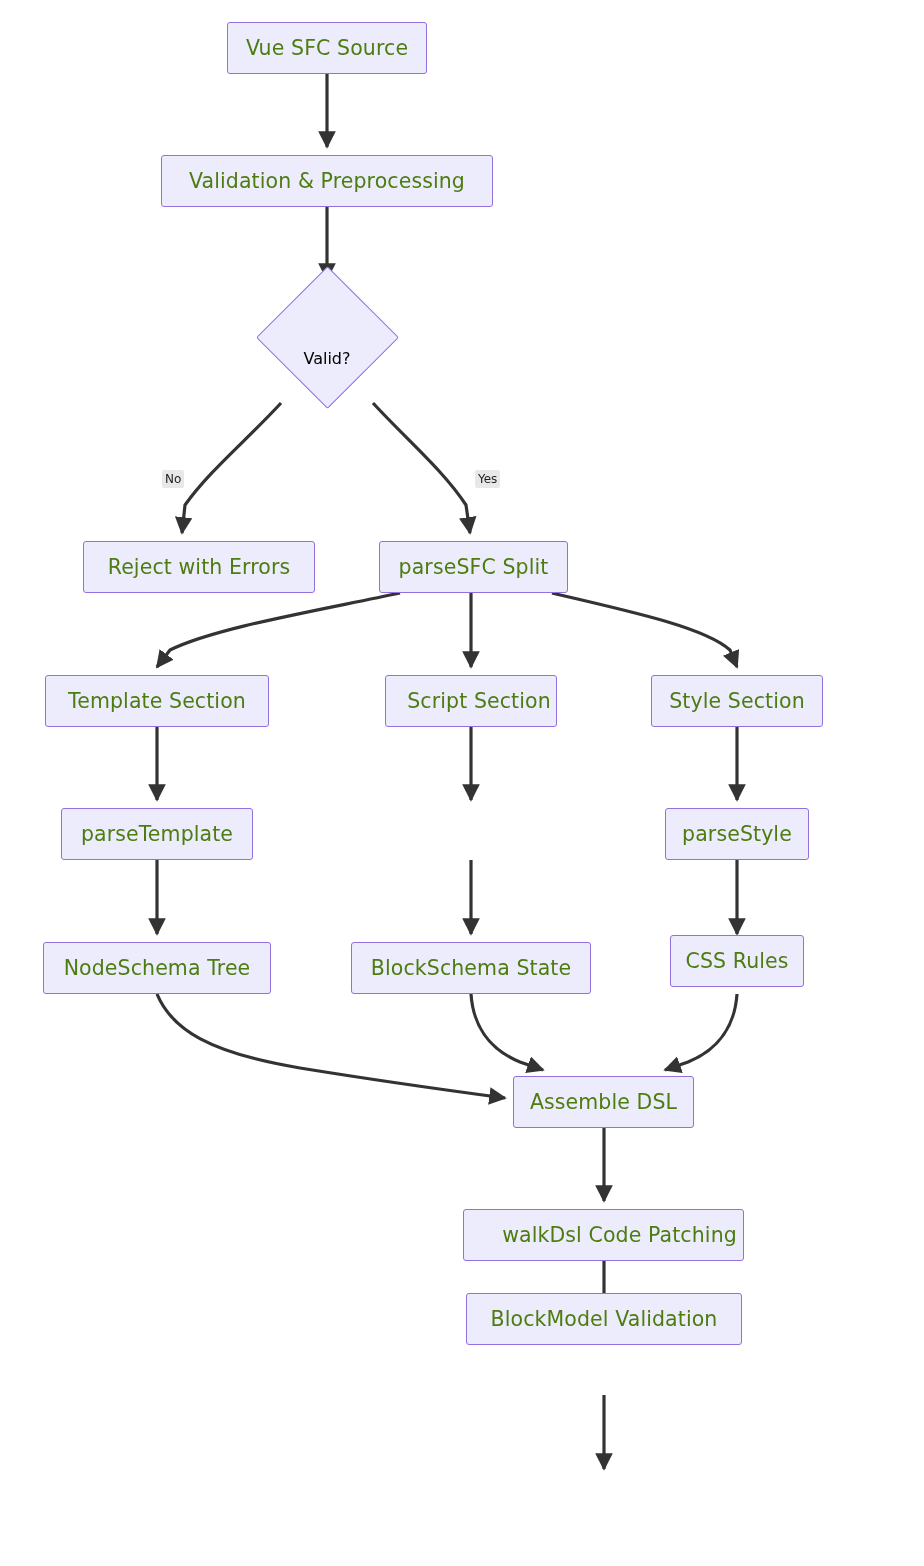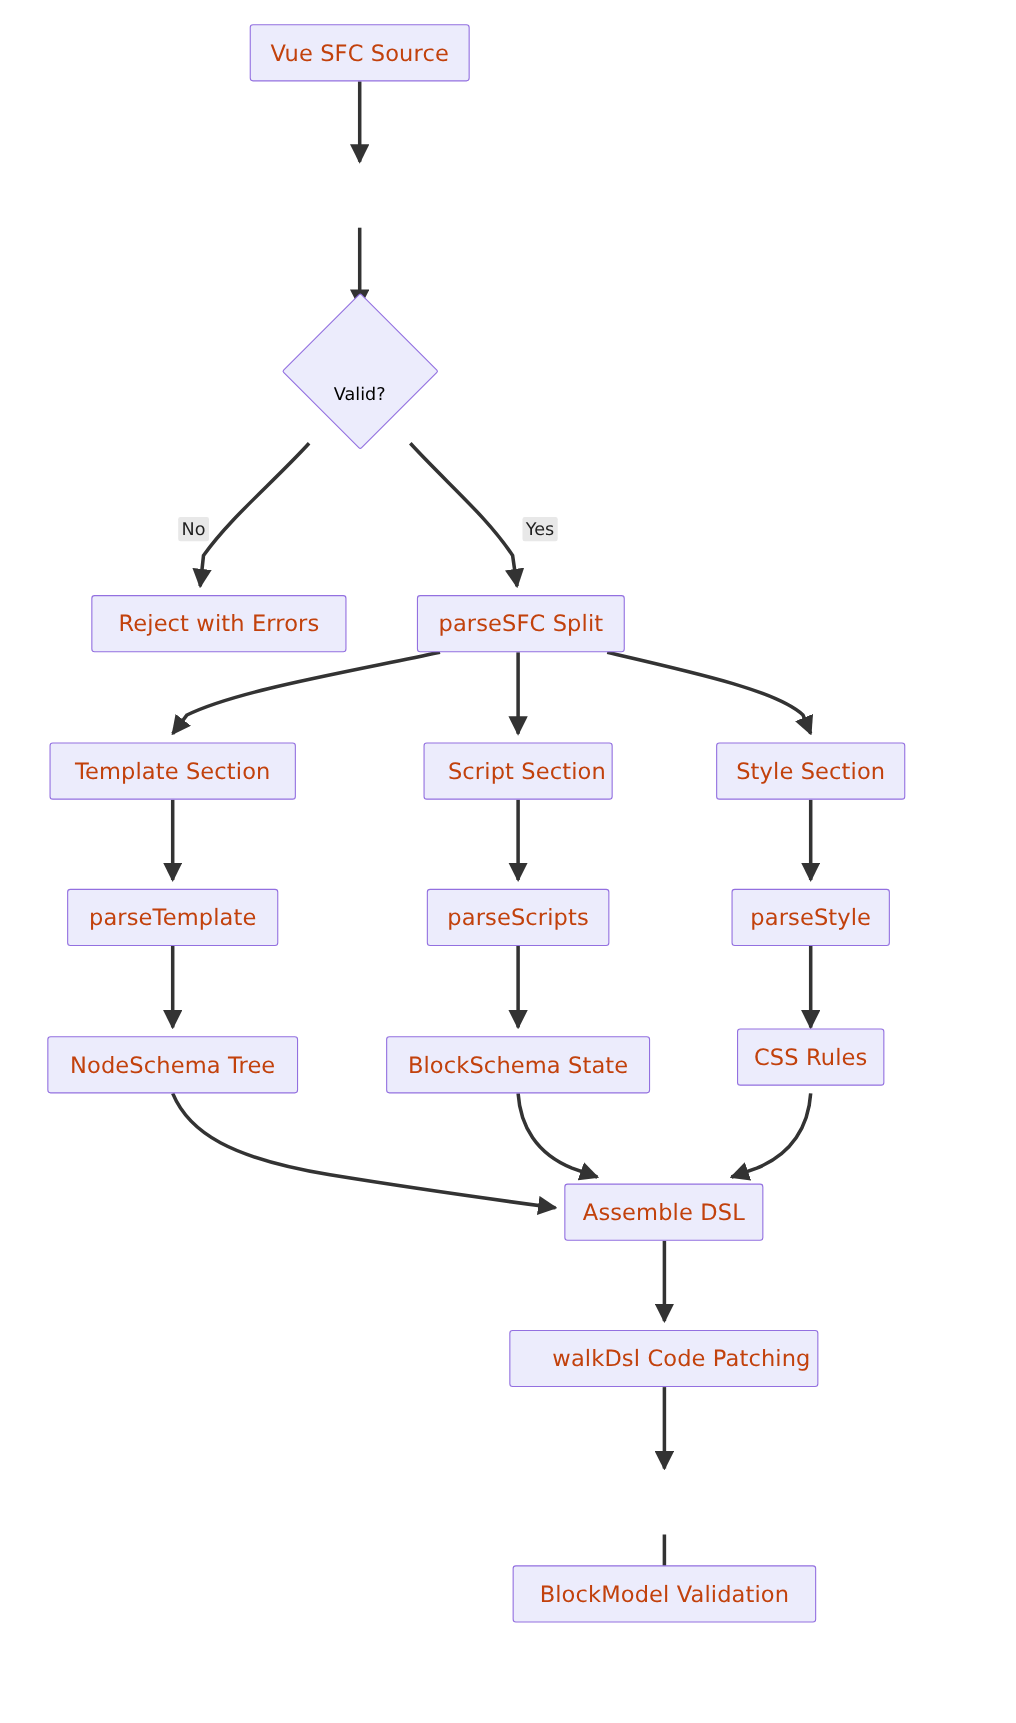--- a/index.html
+++ b/index.html
@@ -8,35 +8,35 @@
     font-family:"DejaVu Sans","Liberation Sans",sans-serif;
     width:924px;height:1566px;overflow:hidden;position:relative;
   }
   #canvas{position:relative;width:924px;height:1566px;}
   svg#edges{position:absolute;left:0;top:0;width:924px;height:1566px;}
 
   .node{
     position:absolute;box-sizing:border-box;
     background:#ececfc;border:1.6px solid #9370e0;border-radius:3px;
     display:flex;align-items:center;justify-content:center;
-    color:#c2410c;font-size:20.5px;line-height:1;
+    color:#4d7c0f;font-size:20.5px;line-height:1;
     letter-spacing:.1px;white-space:nowrap;
   }
   .diamond{
     position:absolute;box-sizing:border-box;
     background:#ececfc;border:1.6px solid #9370e0;
     transform:rotate(45deg);border-radius:2px;
   }
   .diamond-label{
     position:absolute;display:flex;align-items:center;justify-content:center;
     color:#000000;font-size:16px;white-space:nowrap;
   }
   .edge-label{
     position:absolute;background:#e8e8e8;color:#1f1f1f;
-    font-size:16px;line-height:1;padding:3px 3px;border-radius:2px;
+    font-size:12px;line-height:1;padding:3px 3px;border-radius:2px;
     white-space:nowrap;
   }
 </style>
 </head>
 <body>
 
 <div id="canvas">
 
   <svg id="edges" viewBox="0 0 924 1566" xmlns="http://www.w3.org/2000/svg">
     <defs>
@@ -64,20 +64,23 @@
       <path d="M 604,1128 L 604,1201"></path>
       <path d="M 604,1261 L 604,1335"></path>
       <path d="M 604,1395 L 604,1469"></path>
     </g>
   </svg>
 
   <div class="node" style="left:227px;top:22px;width:200px;height:52px;">
     <span>Vue SFC Source</span>
   </div>
 
+  <div class="node" style="left:161px;top:155px;width:332px;height:52px;">
+    <span>Validation &amp; Preprocessing</span>
+  </div>
 
   <div class="diamond" style="left:277px;top:287px;width:101px;height:101px;"></div>
   <div class="diamond-label" style="left:255px;top:287px;width:144px;height:142px;">
     <span>Valid?</span>
   </div>
 
   <div class="node" style="left:66px;top:541px;width:232px;height:52px;margin-left:17px;">
     <span>Reject with Errors</span>
   </div>
 
@@ -94,23 +97,20 @@
   </div>
 
   <div class="node" style="left:651px;top:675px;width:172px;height:52px;">
     <span>Style Section</span>
   </div>
 
   <div class="node" style="left:61px;top:808px;width:192px;height:52px;">
     <span>parseTemplate</span>
   </div>
 
-  <div class="node" style="left:388px;top:808px;width:166px;height:52px;">
-    <span>parseScripts</span>
-  </div>
 
   <div class="node" style="left:665px;top:808px;width:144px;height:52px;">
     <span>parseStyle</span>
   </div>
 
   <div class="node" style="left:43px;top:942px;width:228px;height:52px;">
     <span>NodeSchema Tree</span>
   </div>
 
   <div class="node" style="left:351px;top:942px;width:240px;height:52px;">
@@ -122,21 +122,21 @@
   </div>
 
   <div class="node" style="left:513px;top:1076px;width:181px;height:52px;">
     <span>Assemble DSL</span>
   </div>
 
   <div class="node" style="left:463px;top:1209px;width:281px;height:52px;padding-left:32px;">
     <span>walkDsl Code Patching</span>
   </div>
 
-  <div class="node" style="left:466px;top:1423px;width:276px;height:52px;align-items:center;">
+  <div class="node" style="left:466px;top:1293px;width:276px;height:52px;align-items:center;">
     <span>BlockModel Validation</span>
   </div>
 
 
   <div class="edge-label" style="left:162px;top:470px;">No</div>
   <div class="edge-label" style="left:451px;top:470px;margin-left:24px;">Yes</div>
 
 </div>
 
 </body></html>

